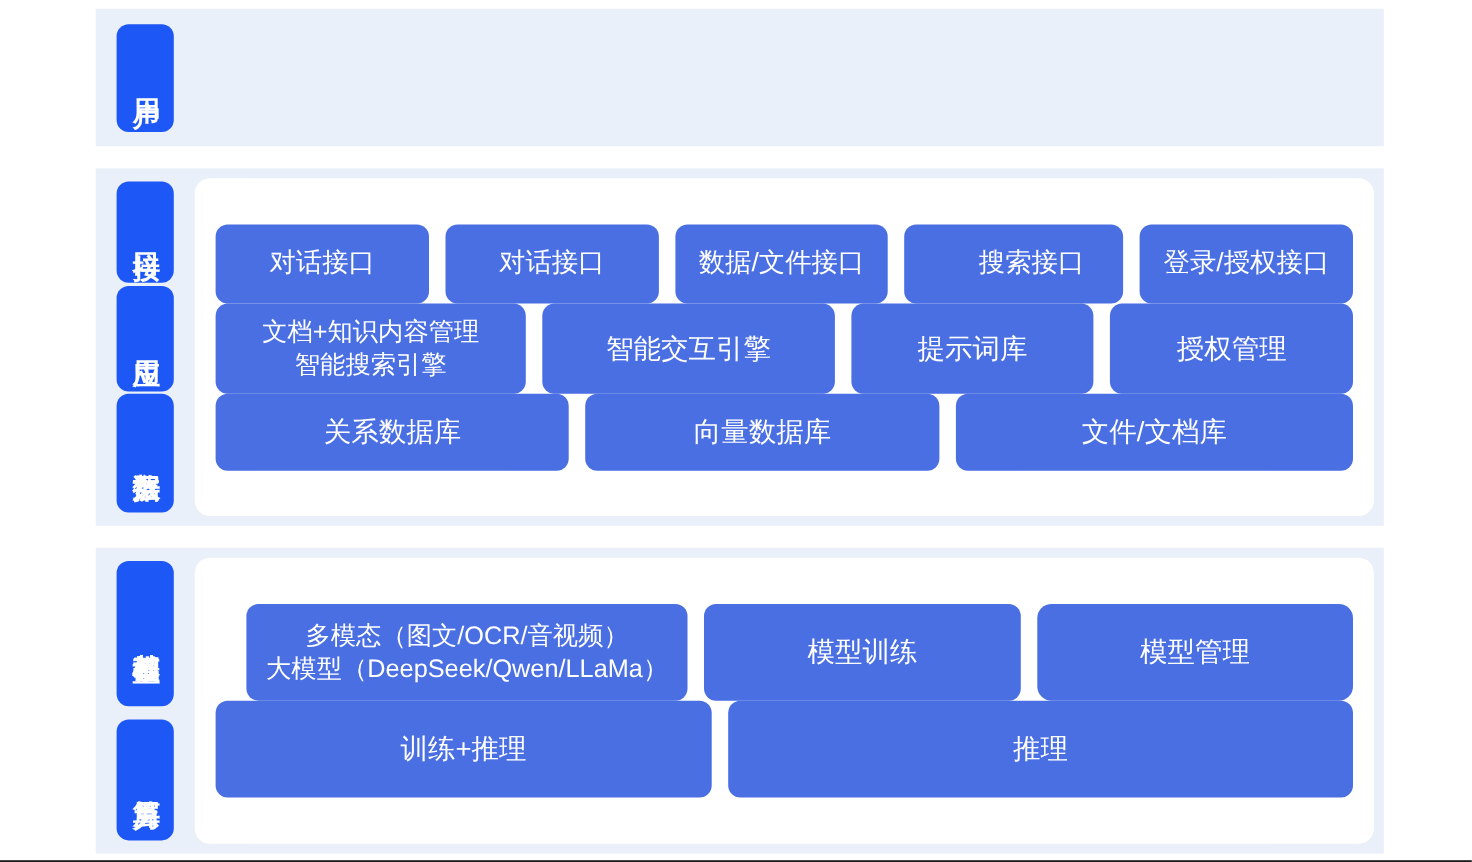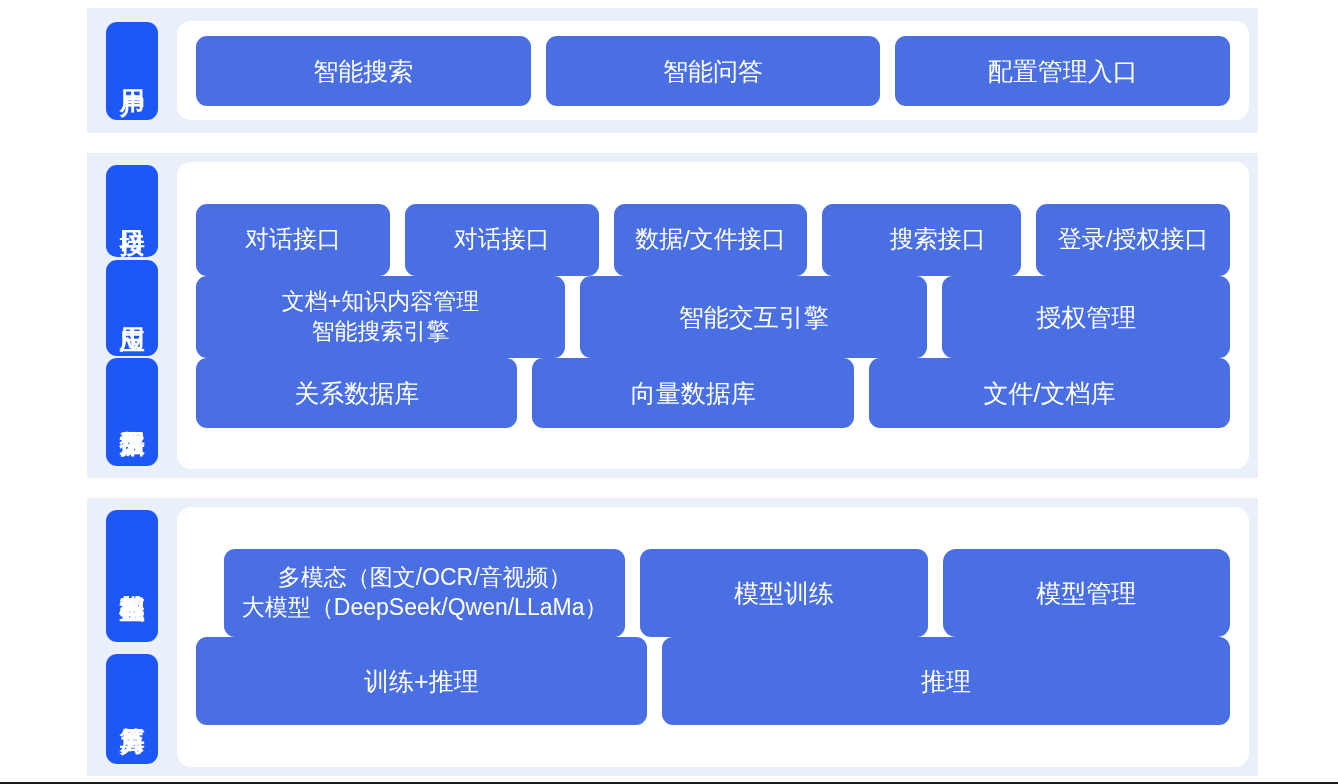--- a/index.html
+++ b/index.html
@@ -142,27 +142,20 @@
 </style>
 </head>
 <body>
 
 <div class="diagram">
 
   <div class="band band-user">
     <div class="tabcol single">
       <div class="tab tab-user">用户</div>
     </div>
-    <div class="card card-user">
-      <div class="row row-user">
-        <div class="box" style="flex:1 1 0;">智能搜索</div>
-        <div class="box" style="flex:1 1 0;">智能问答</div>
-        <div class="box" style="flex:1 1 0;">配置管理入口</div>
-      </div>
-    </div>
   </div>
 
   <div class="band band-mid">
     <div class="tabcol">
       <div class="tab tab-if">接口</div>
       <div class="tab tab-app">应用</div>
       <div class="tab tab-data">数据层</div>
     </div>
     <div class="card">
 
@@ -171,20 +164,21 @@
         <div class="box" style="flex:1.12 1 0;">对话接口</div>
         <div class="box" style="flex:1.12 1 0;">数据/文件接口</div>
         <div class="box" style="flex:0.95 1 0;padding-left:40px;">搜索接口</div>
         <div class="box" style="flex:1.12 1 0;">登录/授权接口</div>
       </div>
 
       <div class="row row-app">
         <div class="box box-model-multi" style="flex:1.30 1 0;">文档+知识内容管理
 智能搜索引擎</div>
         <div class="box" style="flex:1.22 1 0;">智能交互引擎</div>
+        <div class="box" style="flex:1.00 1 0;">提示词库</div>
         <div class="box" style="flex:1.00 1 0;">授权管理</div>
       </div>
 
       <div class="row row-data">
         <div class="box" style="flex:1 1 0;text-align:center;">关系数据库</div>
         <div class="box" style="flex:1 1 0;">向量数据库</div>
         <div class="box" style="flex:1.13 1 0;">文件/文档库</div>
       </div>
 
     </div>

